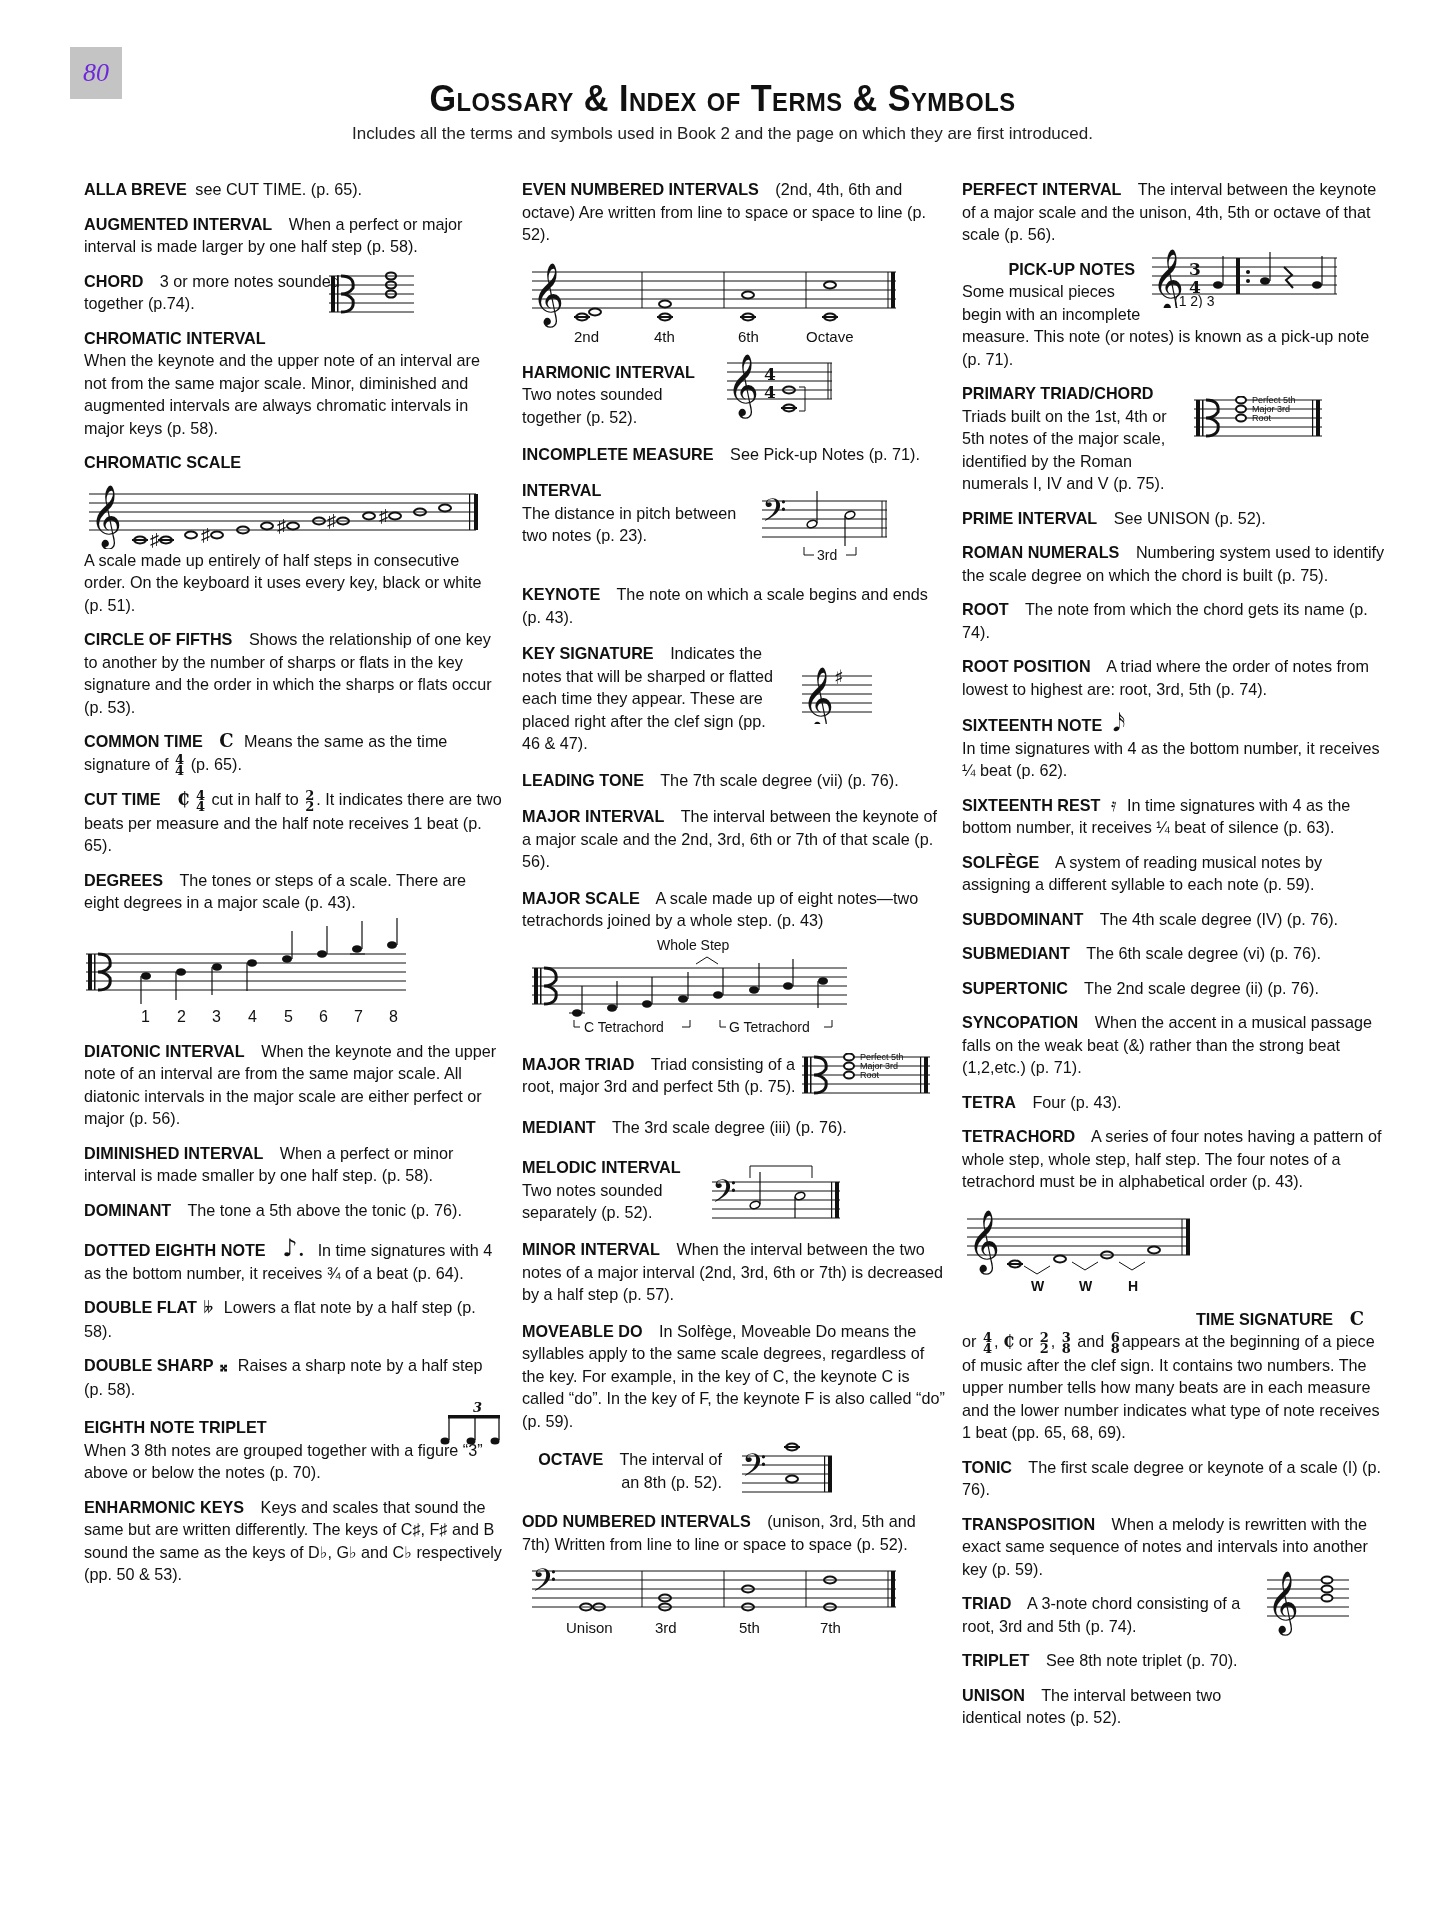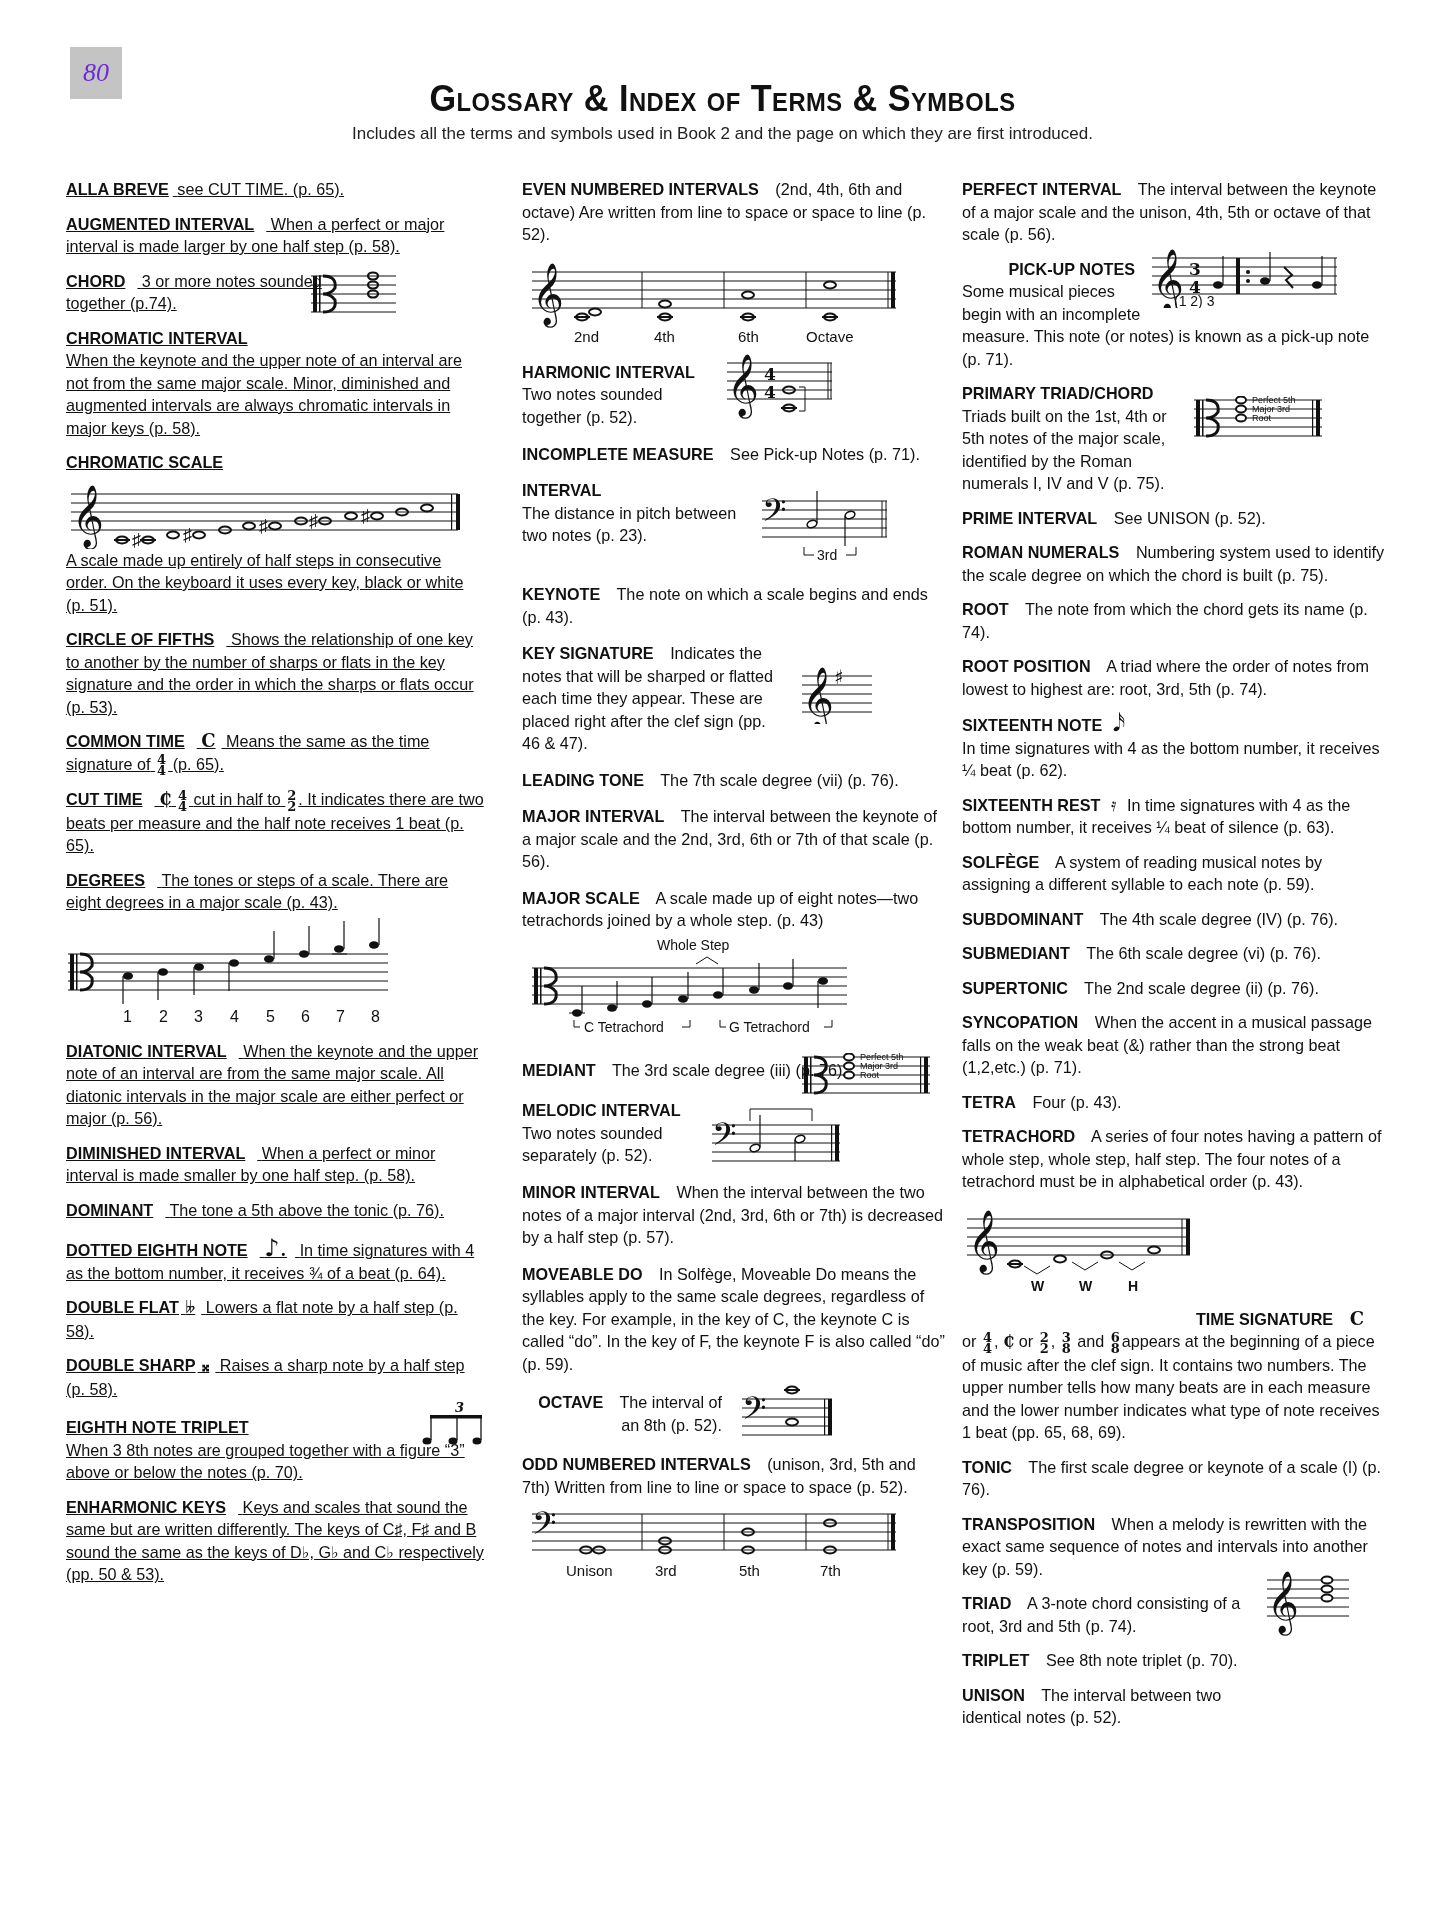--- a/index.html
+++ b/index.html
@@ -7,21 +7,21 @@
          font-family:"Liberation Sans", "DejaVu Sans", sans-serif; color:#111; }
   .pagenum { position:absolute; left:70px; top:47px; width:52px; height:52px;
              background:#c4c4c4; display:flex; align-items:center; justify-content:center;
              font-family:"Liberation Serif", serif; font-style:italic; font-size:26px; color:#6d28d9; }
   .title { position:absolute; left:0; width:1445px; top:78px; text-align:center;
            font-family:"Liberation Sans", sans-serif; font-weight:bold; font-size:36px;
            font-variant:small-caps; letter-spacing:0.5px; transform:scaleX(0.95); }
   .subtitle { position:absolute; left:0; width:1445px; top:124px; text-align:center;
               font-size:17px; color:#222; }
   .col { position:absolute; top:178px; font-size:16.2px; line-height:22.5px; }
-  .c1 { left:66px; width:420px;text-decoration:underline; }
+  .c1 { left:84px; width:420px; }
   .c2 { left:522px; width:425px; }
   .c3 { left:962px; width:430px; }
   .entry { margin:0 0 12px 0; position:relative; }
   .term { font-weight:bold; margin-right:12px; }
   .def { }
   .fig { display:block; }
   svg text { font-family:"Liberation Sans", sans-serif; }
   .musical { font-family:"DejaVu Serif", serif; }
   .frac { display:inline-block; vertical-align:middle; line-height:11px; font-family:"DejaVu Serif", serif;
           font-weight:bold; font-size:13px; text-align:center; margin:0 2px; }
@@ -432,20 +432,24 @@
           <ellipse cx="47" cy="4" rx="5" ry="3.5"></ellipse>
           <ellipse cx="47" cy="13" rx="5" ry="3.5"></ellipse>
           <ellipse cx="47" cy="22" rx="5" ry="3.5"></ellipse>
         </g>
       <g font-size="9" fill="#111">
           <text x="58" y="7">Perfect 5th</text>
           <text x="58" y="16">Major 3rd</text>
           <text x="58" y="25">Root</text>
         </g>
     </svg>
+    <div style="width:275px;">
+      <span class="term">MAJOR TRIAD</span>
+      <span class="def">Triad consisting of a root, major 3rd and perfect 5th (p. 75).</span>
+    </div>
   </div>
 
   <div class="entry" style="margin-top:18px;">
     <span class="term">MEDIANT</span>
     <span class="def">The 3rd scale degree (iii) (p. 76).</span>
   </div>
 
   <div class="entry" style="height:68px; margin-top:18px;">
     <div class="term">MELODIC INTERVAL</div>
     <div class="def" style="width:170px;">Two notes sounded separately (p. 52).</div>

